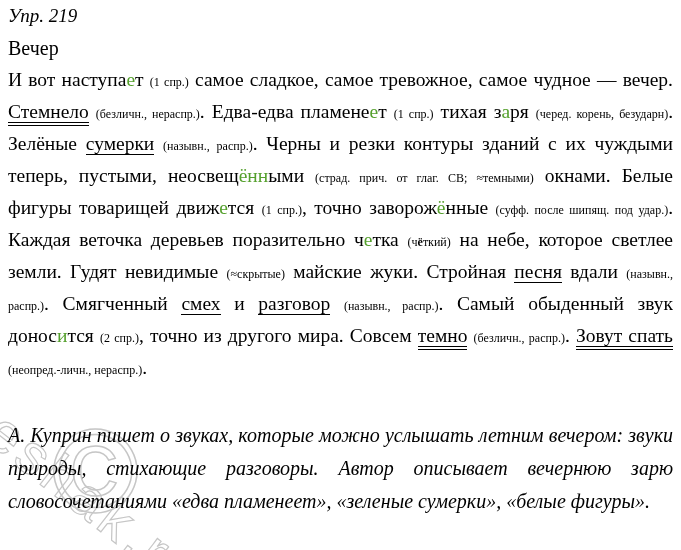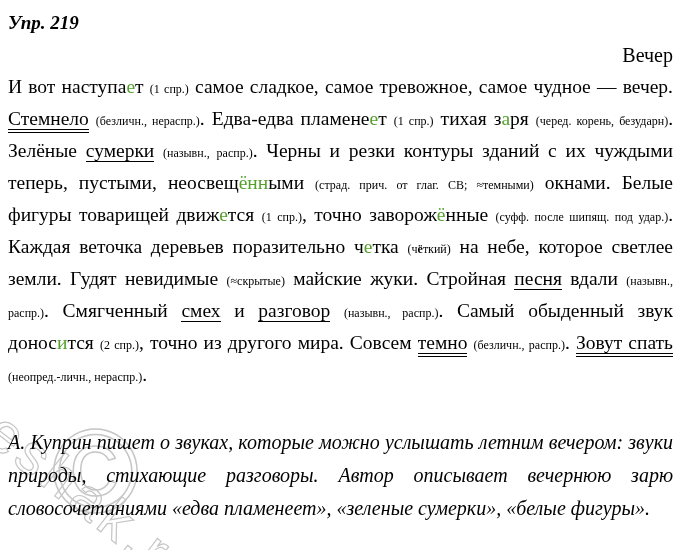--- a/index.html
+++ b/index.html
@@ -20,26 +20,25 @@
   .header-row {
     display: flex;
     justify-content: space-between;
     align-items: flex-start;
     font-size: 19px;
     line-height: 24px;
     position: relative;
     z-index: 1;
   }
   .exercise-no {
-    font-weight: bold;
+    font-weight: normal;
     font-style: italic;
-    margin-top: 7px;
   }
   .page-title {
-    text-align: right;
+    text-align: left;
     font-size: 20px;
     margin: 9px 0 5px 0;
     position: relative;
     z-index: 1;
   }
   .main-text {
     margin: 0;
     font-size: 19.5px;
     line-height: 29px;
     text-align: justify;

